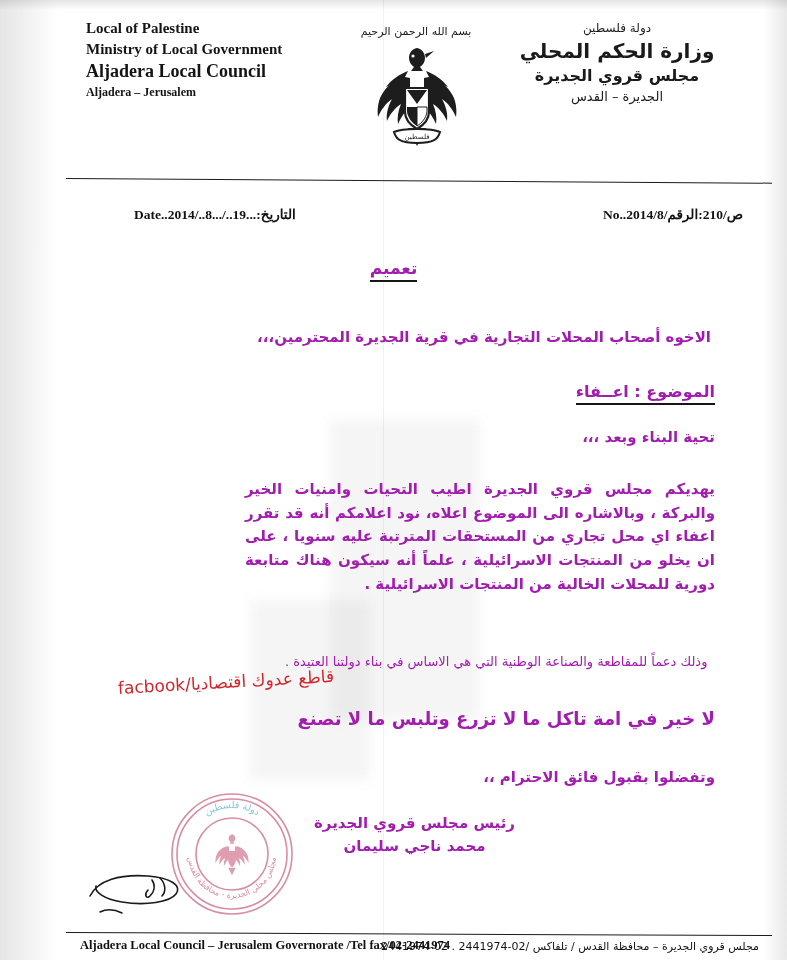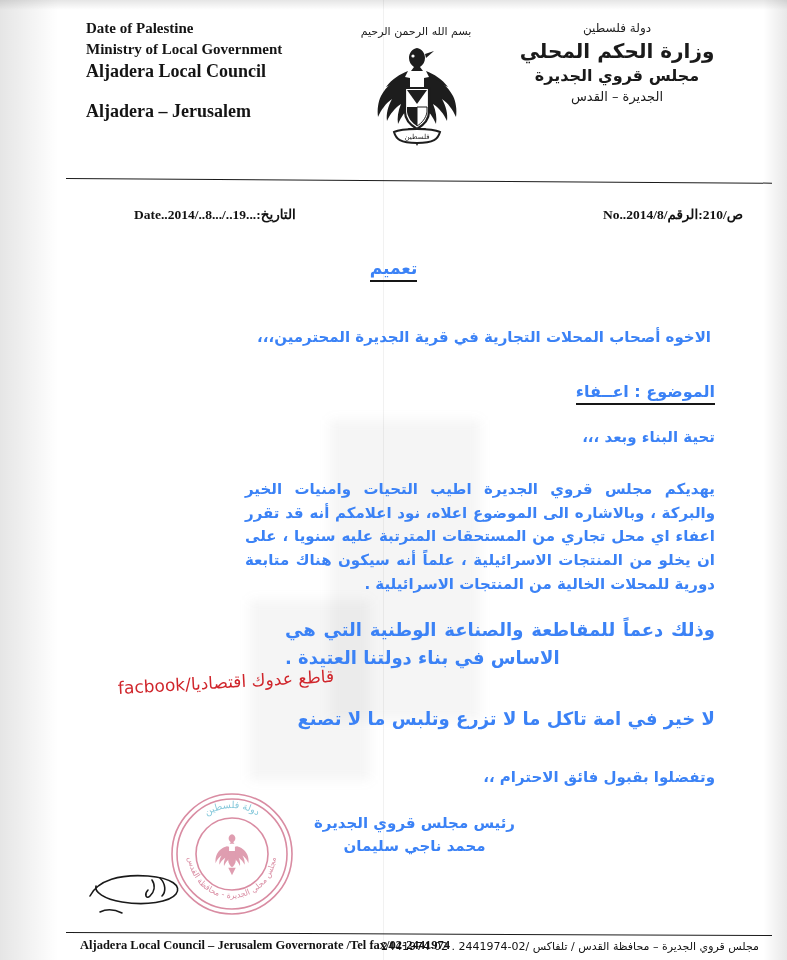--- a/index.html
+++ b/index.html
@@ -55,21 +55,21 @@
     position: absolute;
     left: 86px;
     top: 18px;
     line-height: 1.38;
     font-weight: bold;
     color: #141414;
   }
   .hdr-en .l1 { font-size: 15px; }
   .hdr-en .l2 { font-size: 15px; }
   .hdr-en .l3 { font-size: 18px; }
-  .hdr-en .l4 { font-size: 18px; margin-top: 15px; }
+  .hdr-en .l4 { font-size: 12px; }
 
   .hdr-ar {
     position: absolute;
     right: 20px;
     top: 20px;
     width: 300px;
     text-align: center;
     direction: rtl;
     font-family: "DejaVu Sans", "Liberation Sans", sans-serif;
     color: #1a1a1a;
@@ -138,21 +138,21 @@
     top: 206px;
     font-size: 13.5px;
     font-weight: bold;
     white-space: nowrap;
   }
 
   
   .ar {
     direction: rtl;
     font-family: "DejaVu Sans", "Liberation Sans", sans-serif;
-    color: #3b82f6;
+    color: #a21caf;
   }
 
   .doc-title {
     position: absolute;
     left: 0;
     right: 0;
     top: 258px;
     text-align: center;
     font-size: 17px;
     font-weight: bold;
@@ -202,24 +202,24 @@
     font-size: 15px;
     font-weight: bold;
     line-height: 1.58;
     text-align: justify;
     text-align-last: right;
   }
 
   .para-second {
     position: absolute;
     right: 72px;
-    top: 616px;
+    top: 652px;
     width: 430px;
-    font-size: 18px;
-    font-weight: bold;
+    font-size: 13px;
+    font-weight: normal;
     line-height: 1.55;
     text-align: justify;
     text-align-last: left;
   }
 
   .slogan {
     position: absolute;
     right: 72px;
     top: 708px;
     font-size: 18px;
@@ -305,21 +305,21 @@
 <div id="page">
 
   <div class="scan-edge-t"></div>
   <div class="scan-edge-l"></div>
   <div class="scan-edge-r"></div>
   <div class="scan-fold" style="left:383px;"></div>
   <div class="scan-blotch" style="left:330px;top:420px;width:150px;height:300px;"></div>
   <div class="scan-blotch" style="left:250px;top:600px;width:120px;height:180px;"></div>
 
   <div class="hdr-en">
-    <div class="l1">Date of Palestine</div>
+    <div class="l1">Local of Palestine</div>
     <div class="l2">Ministry of Local Government</div>
     <div class="l3">Aljadera Local Council</div>
     <div class="l4">Aljadera – Jerusalem</div>
   </div>
 
   <div class="hdr-ar">
     <div class="a1">دولة فلسطين</div>
     <div class="a2">وزارة الحكم المحلي</div>
     <div class="a3">مجلس قروي الجديرة</div>
     <div class="a4">الجديرة – القدس</div>

